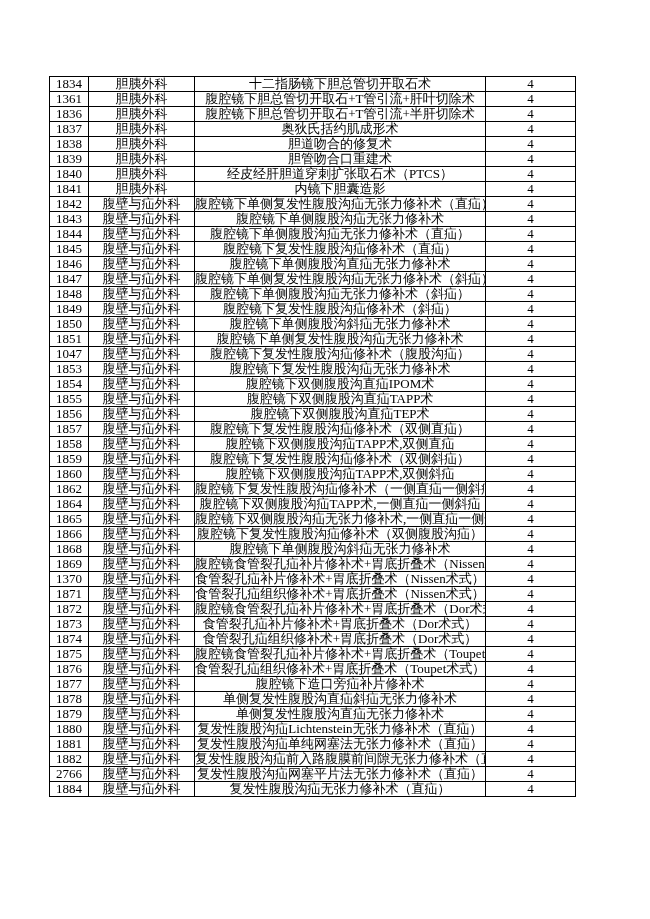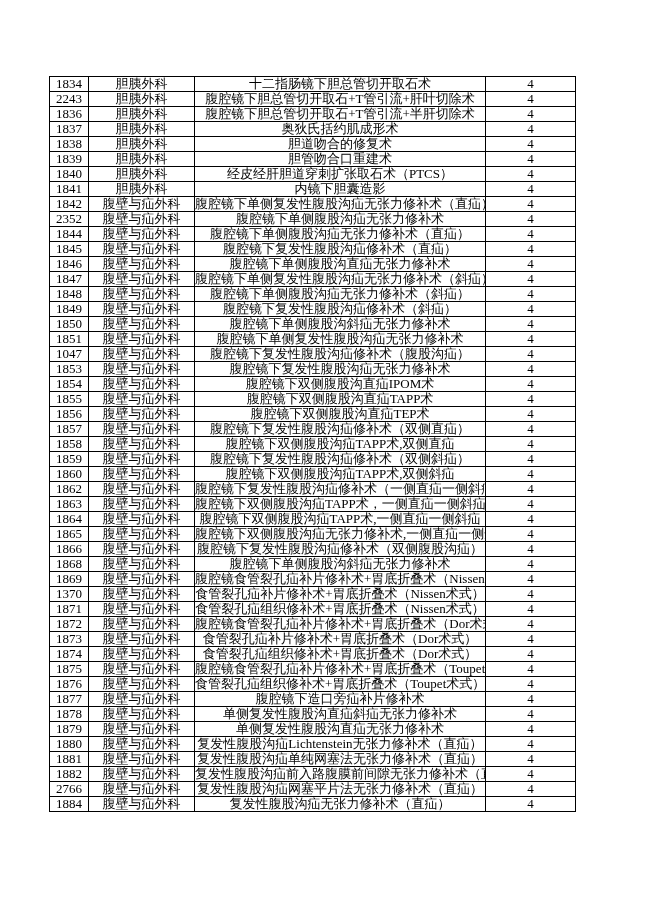--- a/index.html
+++ b/index.html
@@ -52,21 +52,21 @@
       <col class="c-grade">
     </colgroup>
     <tbody id="sheet-body">
         <tr>
     <td>1834</td>
     <td>胆胰外科</td>
     <td>十二指肠镜下胆总管切开取石术</td>
     <td>4</td>
   </tr>
         <tr>
-    <td>2243</td>
+    <td>1361</td>
     <td>胆胰外科</td>
     <td>腹腔镜下胆总管切开取石+T管引流+肝叶切除术</td>
     <td>4</td>
   </tr>
         <tr>
     <td>1836</td>
     <td>胆胰外科</td>
     <td>腹腔镜下胆总管切开取石+T管引流+半肝切除术</td>
     <td>4</td>
   </tr>
@@ -100,21 +100,21 @@
     <td>内镜下胆囊造影</td>
     <td>4</td>
   </tr>
         <tr>
     <td>1842</td>
     <td>腹壁与疝外科</td>
     <td>腹腔镜下单侧复发性腹股沟疝无张力修补术（直疝）</td>
     <td>4</td>
   </tr>
         <tr>
-    <td>2352</td>
+    <td>1843</td>
     <td>腹壁与疝外科</td>
     <td>腹腔镜下单侧腹股沟疝无张力修补术</td>
     <td>4</td>
   </tr>
         <tr>
     <td>1844</td>
     <td>腹壁与疝外科</td>
     <td>腹腔镜下单侧腹股沟疝无张力修补术（直疝）</td>
     <td>4</td>
   </tr>
@@ -211,26 +211,20 @@
         <tr>
     <td>1860</td>
     <td>腹壁与疝外科</td>
     <td>腹腔镜下双侧腹股沟疝TAPP术,双侧斜疝</td>
     <td>4</td>
   </tr>
         <tr>
     <td>1862</td>
     <td>腹壁与疝外科</td>
     <td>腹腔镜下复发性腹股沟疝修补术（一侧直疝一侧斜疝）</td>
-    <td>4</td>
-  </tr>
-        <tr>
-    <td>1863</td>
-    <td>腹壁与疝外科</td>
-    <td>腹腔镜下双侧腹股沟疝TAPP术，一侧直疝一侧斜疝</td>
     <td>4</td>
   </tr>
         <tr>
     <td>1864</td>
     <td>腹壁与疝外科</td>
     <td>腹腔镜下双侧腹股沟疝TAPP术,一侧直疝一侧斜疝</td>
     <td>4</td>
   </tr>
         <tr>
     <td>1865</td>

